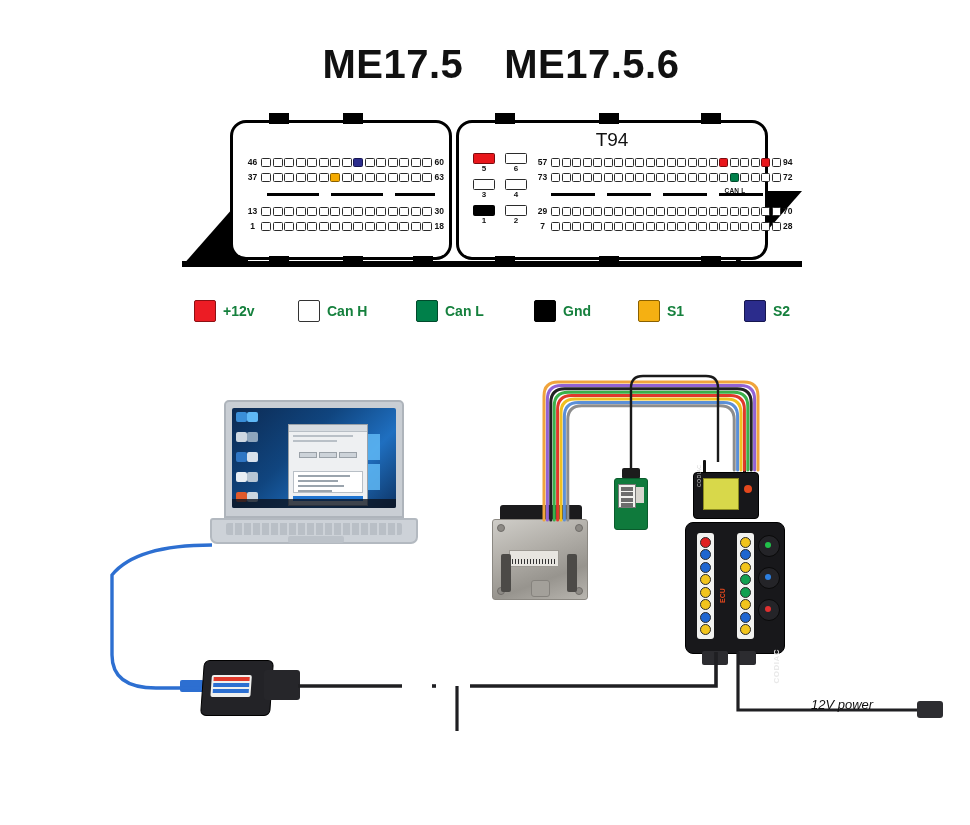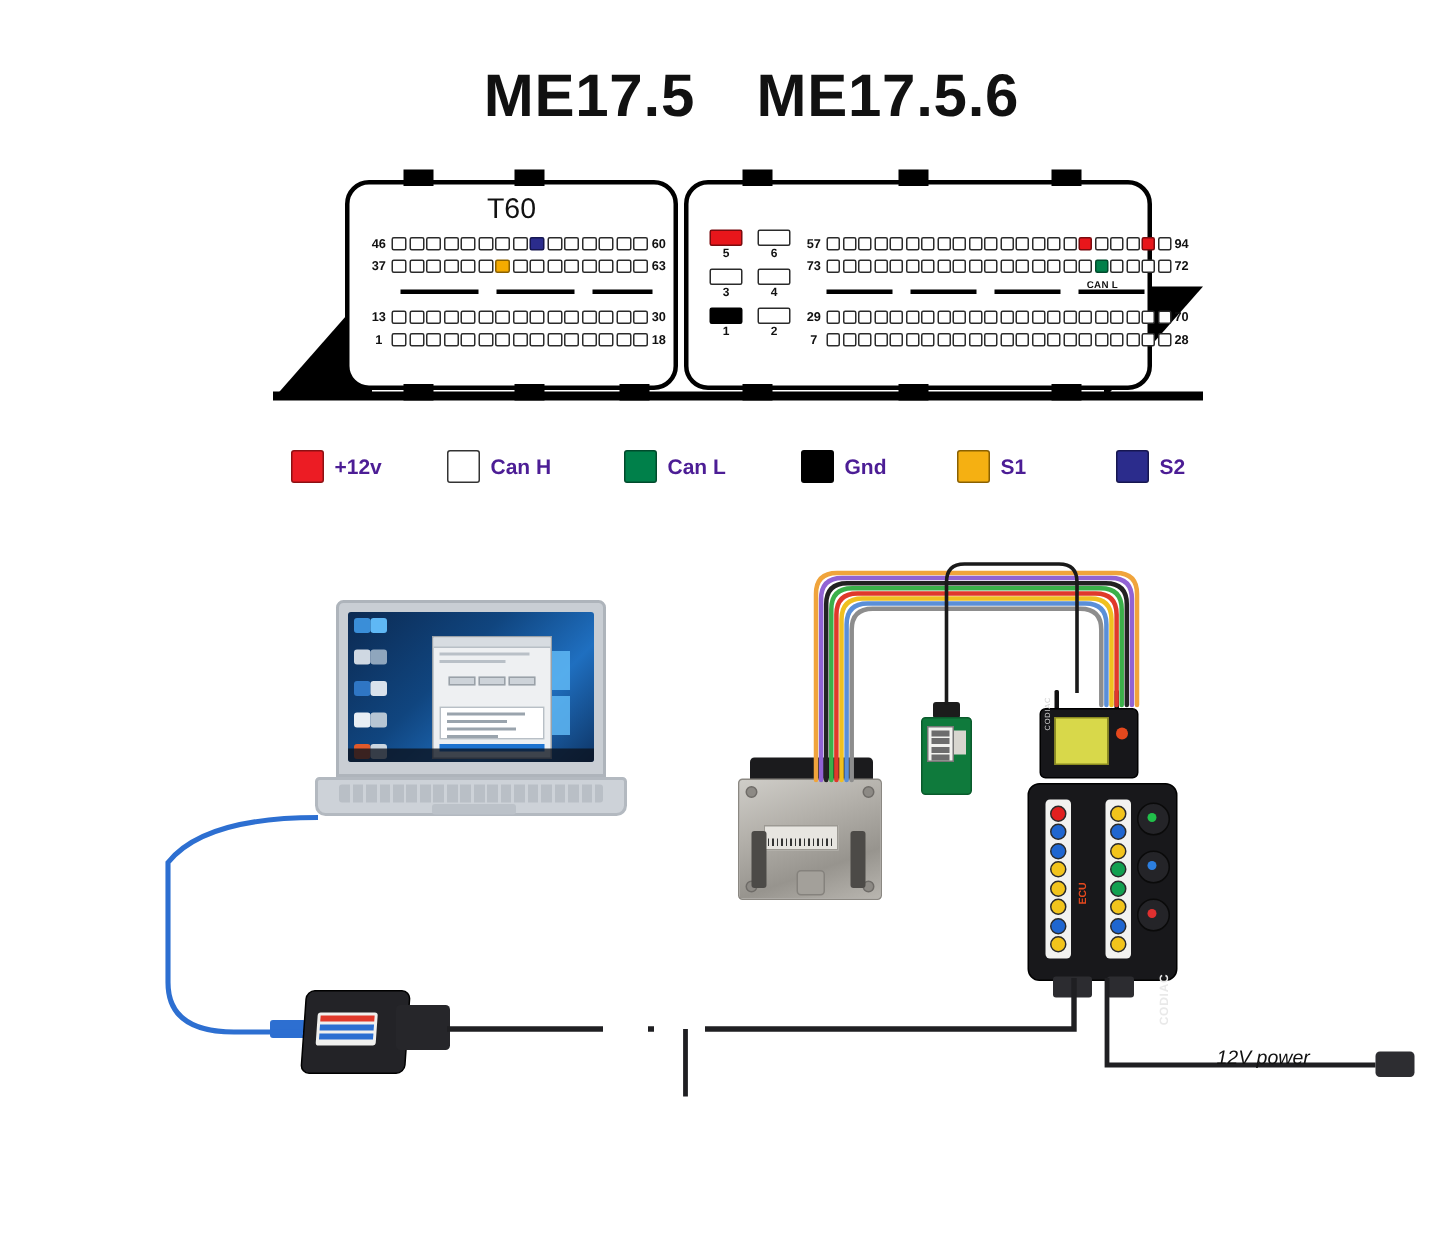--- a/index.html
+++ b/index.html
@@ -85,21 +85,21 @@
   
   .legend{position:absolute;left:178px;top:300px;width:600px;height:34px;}
   .legend-item{position:absolute;display:flex;align-items:center;}
   .sw{width:22px;height:22px;border:1.5px solid #333;box-sizing:border-box;border-radius:2px;margin-right:7px;flex:none;}
   .sw.red{background:#ec1c24;border-color:#8d1013;}
   .sw.white{background:#fff;border-color:#333;}
   .sw.green{background:#00804a;border-color:#014a2c;}
   .sw.black{background:#000;border-color:#000;}
   .sw.orange{background:#f5b012;border-color:#8a6000;}
   .sw.blue{background:#2b2c8c;border-color:#161650;}
-  .legend-item .lg-txt{font-size:14px;font-weight:bold;color:#4c1d95;font-family:"Liberation Sans", sans-serif;text-align:right;}
+  .legend-item .lg-txt{font-size:14px;font-weight:bold;color:#15803d;font-family:"Liberation Sans", sans-serif;text-align:right;}
 
   
   .hw{position:absolute;left:0;top:350px;width:970px;height:475px;}
 
   
   .laptop{position:absolute;left:190px;top:50px;width:215px;height:160px;}
   .lid{position:absolute;left:18px;top:0;width:180px;height:118px;background:#c9ced4;border-radius:5px 5px 0 0;
        border:2px solid #aeb4bb;box-sizing:border-box;}
   .screen{position:absolute;left:6px;top:6px;right:6px;bottom:8px;border-radius:2px;overflow:hidden;
      background:linear-gradient(135deg,#0c2a52 0%,#10457f 40%,#1f6fc0 70%,#0e3566 100%);}
@@ -206,21 +206,20 @@
     <div class="tri tri-r"></div>
     <div class="tri-base"></div>
 
     <div class="housing t60">
       <div class="tab top" style="left:36px"></div>
       <div class="tab top" style="left:110px"></div>
       <div class="tab bot" style="left:36px"></div>
       <div class="tab bot" style="left:110px"></div>
       <div class="tab bot" style="left:180px"></div>
 
-      <div class="conn-label">T60</div>
 
       <div class="pin-grid" id="t60-upper" style="left:12px;top:33px;">
           <div class="pin-row">
             <span class="rowlab l">46</span>
             <span class="pin c-white wide" title="white"></span>
             <span class="pin c-white wide" title="white"></span>
             <span class="pin c-white wide" title="white"></span>
             <span class="pin c-white wide" title="white"></span>
             <span class="pin c-white wide" title="white"></span>
             <span class="pin c-white wide" title="white"></span>
@@ -303,20 +302,21 @@
     </div>
 
     <div class="housing t94">
       <div class="tab top" style="left:36px"></div>
       <div class="tab top" style="left:140px"></div>
       <div class="tab top" style="left:242px"></div>
       <div class="tab bot" style="left:36px"></div>
       <div class="tab bot" style="left:140px"></div>
       <div class="tab bot" style="left:242px"></div>
 
+      <div class="conn-label">T94</div>
 
       <div class="six-block" id="t94-six" style="left:14px;top:30px;width:58px;height:74px;">
           <div class="six-cell" style="left: 0px; top: 0px;">
             <div class="six-pin c-red" title="red"></div>
             <div class="six-num">5</div>
           </div>
           <div class="six-cell" style="left: 32px; top: 0px;">
             <div class="six-pin c-white" title="white"></div>
             <div class="six-num">6</div>
           </div>

